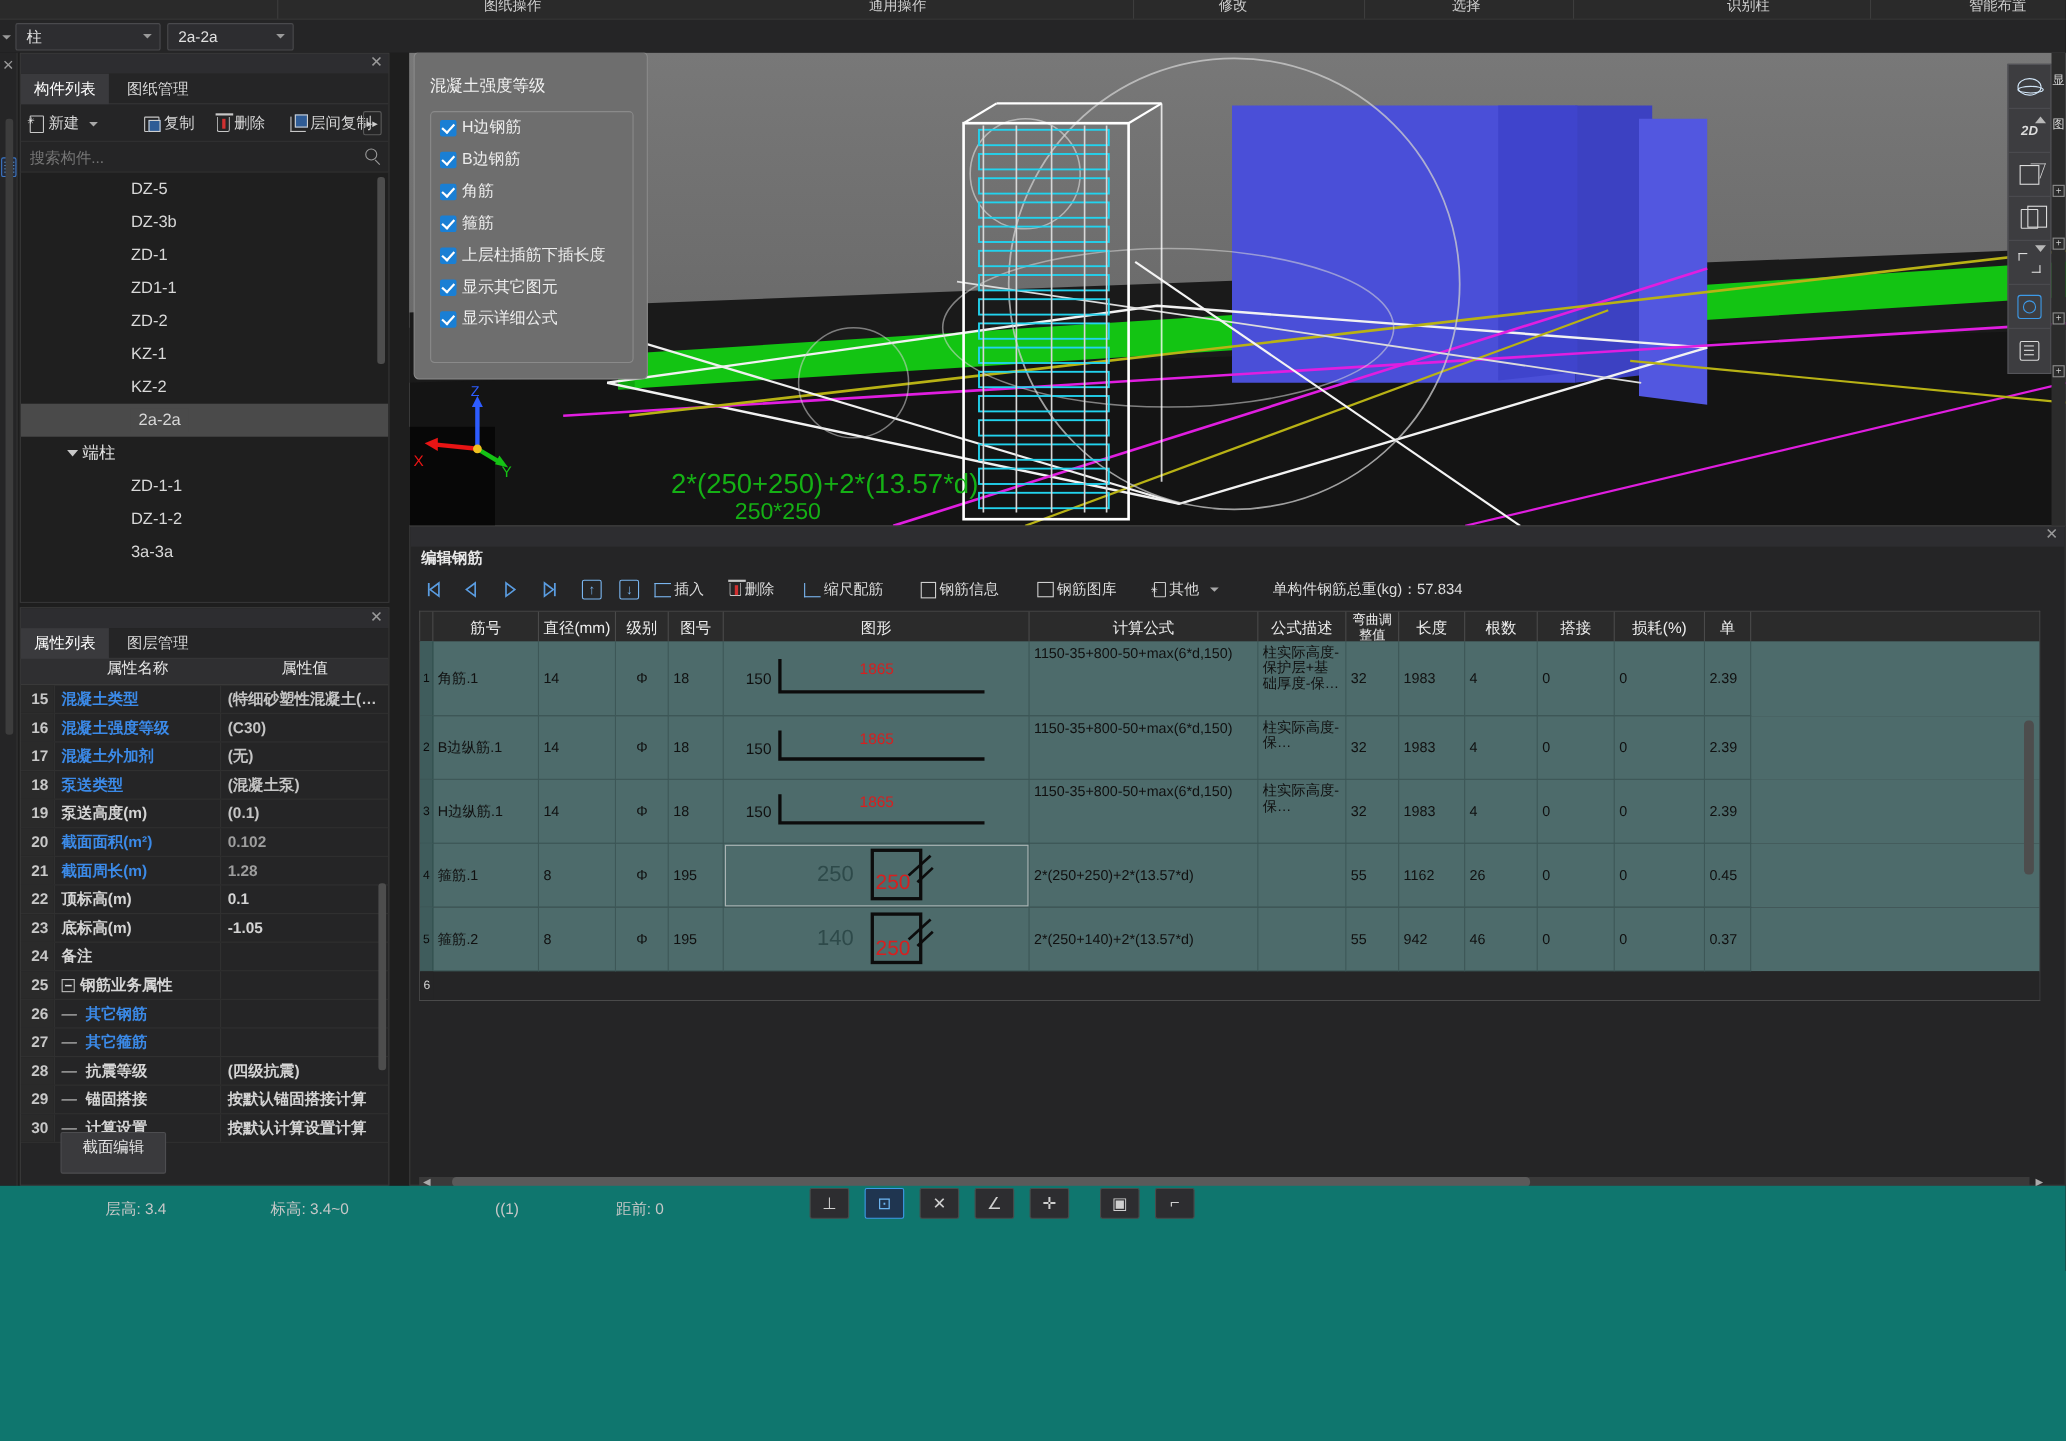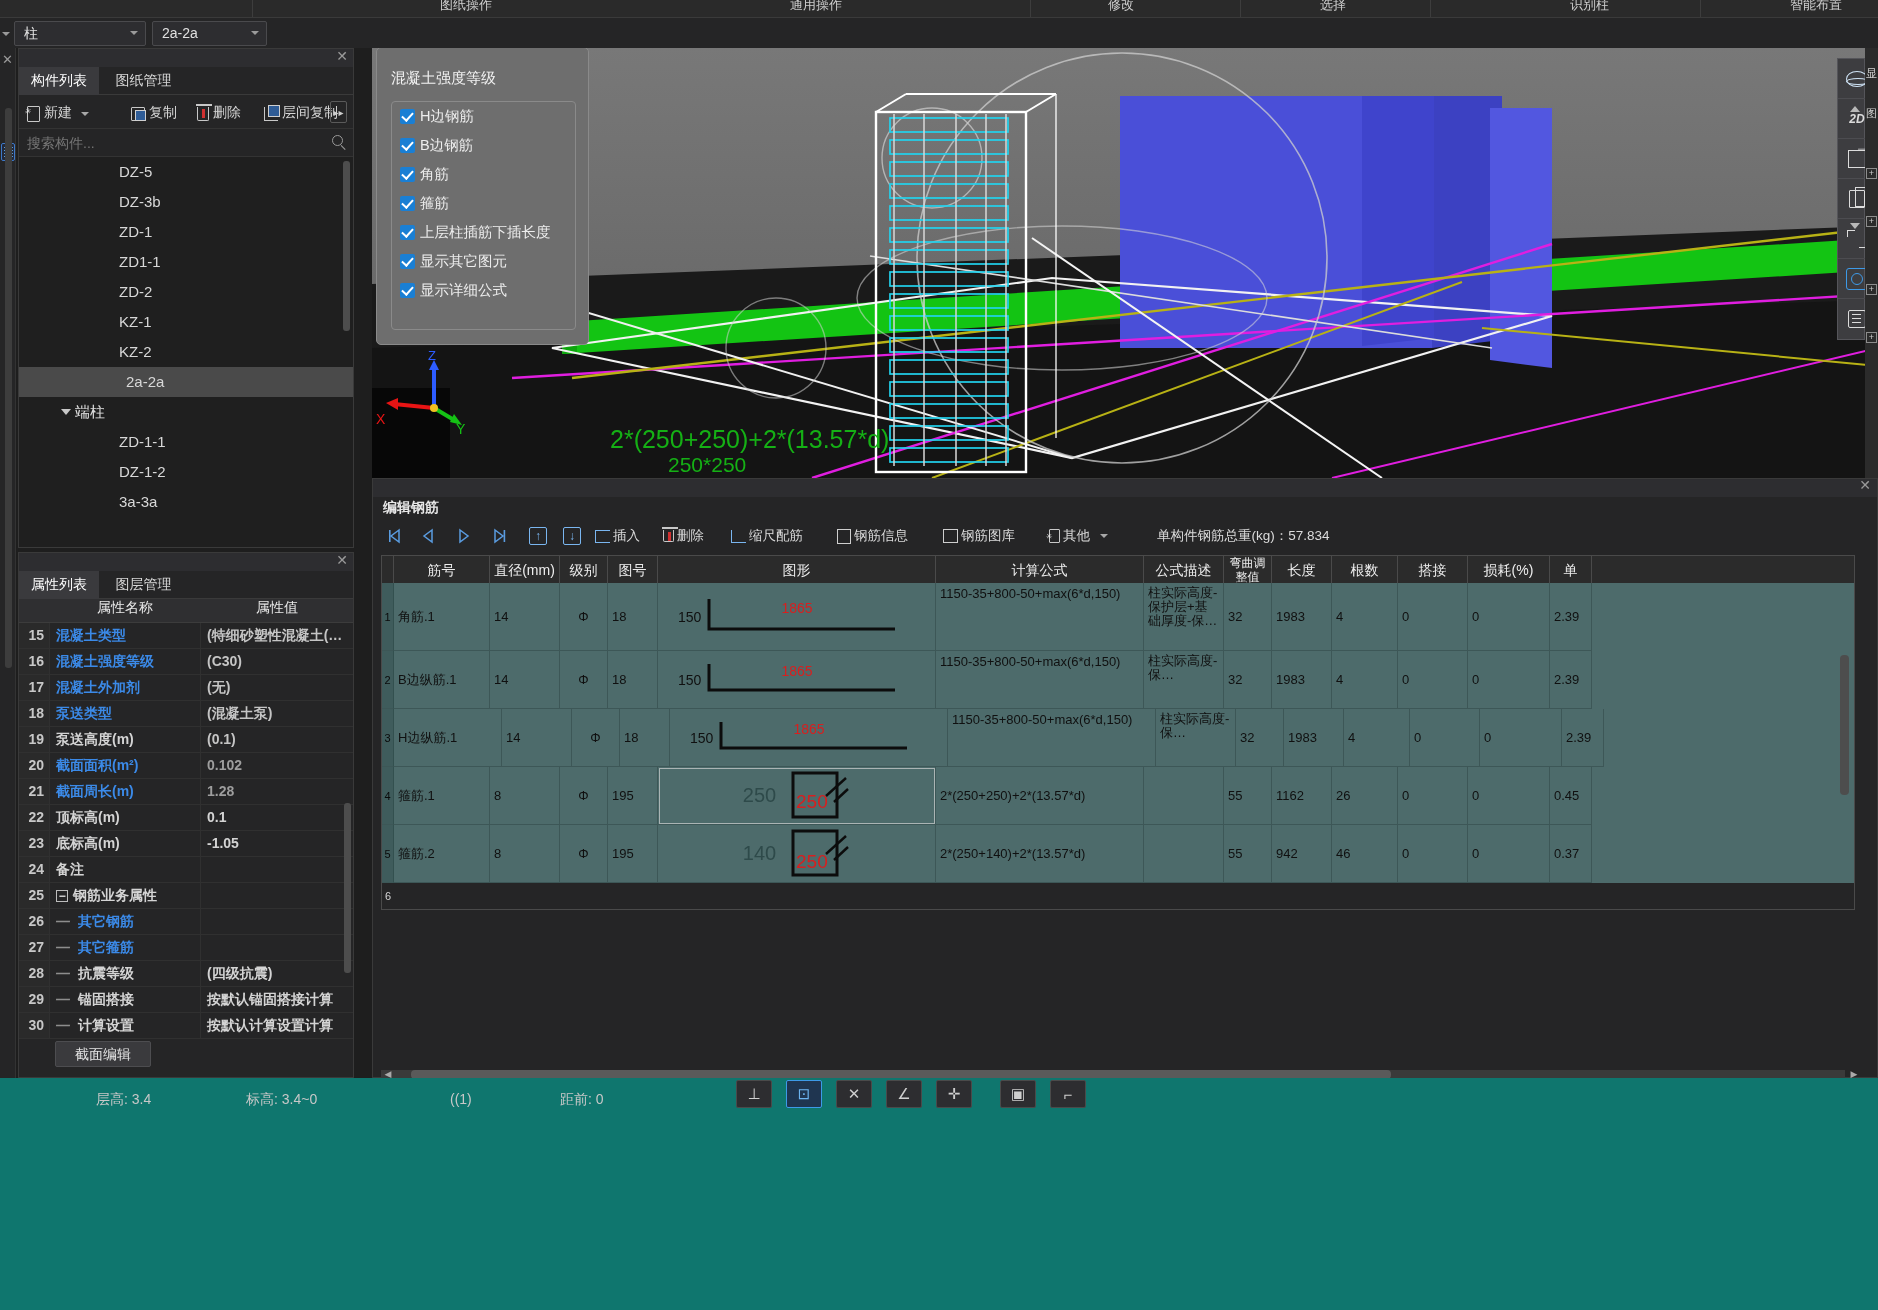--- a/index.html
+++ b/index.html
@@ -118,31 +118,31 @@
   .prop-row .c0 { width:30px; text-align:right; padding-right:5px; color:#c8c8c8; background:#2a2a2a; }
   .prop-row .c1 { width:152px; padding-left:6px; border-left:1px solid #303030; border-right:1px solid #303030; overflow:hidden; white-space:nowrap; }
   .prop-row .c2 { flex:1; padding-left:6px; overflow:hidden; white-space:nowrap; text-overflow:ellipsis; }
   .blue { color:#3b8ae8; }
   .gray { color:#c5c5c5; }
   .dim { color:#9e9e9e; }
   .tree-dash { display:inline-block; width:22px; color:#8d8d8d; }
   .exp-box { display:inline-block; width:12px; height:12px; border:1px solid #bdbdbd; text-align:center; line-height:10px; font-size:12px; color:#ddd; vertical-align:middle; margin-right:5px; }
   .prop-scroll { position:absolute; right:2px; top:250px; width:7px; height:170px; background:#4d4d4d; border-radius:3px; }
   .sect-btn {
-    position:absolute; left:36px; bottom:10px; width:96px; height:26px;
+    position:absolute; left:36px; bottom:10px; width:96px; height:38px;
     background:#3a3a3d; border:1px solid #4d4d50; border-radius:2px;
     font-size:14px; color:#e4e4e4; text-align:center; line-height:24px;
   }
 
   
   .viewport { position:absolute; left:372px; top:48px; width:1506px; height:430px; background:#6b6b6b; overflow:hidden; }
   .vp-svg { position:absolute; left:0; top:0; }
 
   
-  .vtoolbar { position:absolute; right:13px; top:10px; width:28px; background:#3d3d40; border:1px solid #55555a; }
+  .vtoolbar { position:absolute; right:13px; top:10px; width:40px; background:#3d3d40; border:1px solid #55555a; }
   .vtool { position:relative; width:38px; height:40px; border-bottom:1px solid #4c4c50; }
   .vtool:last-child { border-bottom:none; }
   .vtool .g { position:absolute; left:50%; top:50%; transform:translate(-50%,-50%); }
   .vt-ellipse { width:22px;height:16px;border:1.6px solid #cfe3f5;border-radius:50%; }
   .vt-ellipse::after{content:"";position:absolute;left:-1px;top:6px;width:22px;height:5px;border:1.6px solid #cfe3f5;border-radius:50%;}
   .vt-2d { font-size:12px; color:#dcdcdc; font-weight:bold; }
   .vt-cube { width:18px;height:18px;border:1.6px solid #dcdcdc; }
   .vt-cube::after{content:"";position:absolute;left:4px;top:-5px;width:18px;height:18px;border:1.6px solid #dcdcdc;border-left:none;border-bottom:none;transform:skewX(-20deg) scale(.72);}
   .vt-cube2 { width:16px;height:18px;border:1.6px solid #dcdcdc;border-radius:1px; }
   .vt-cube2::after{content:"";position:absolute;left:5px;top:-4px;width:16px;height:18px;border:1.6px solid #dcdcdc;}
@@ -718,21 +718,21 @@
           <div class="v-center" style="width:48px">32</div>
           <div class="v-center" style="width:60px">1983</div>
           <div class="v-center" style="width:66px">4</div>
           <div class="v-center" style="width:70px">0</div>
           <div class="v-center" style="width:82px">0</div>
           <div class="v-center" style="width:42px">2.39</div>
         </div>
 
         <div class="rt-row" style="height:58px">
           <div class="cell-idx v-center" style="width:12px;justify-content:center">3</div>
-          <div class="v-center" style="width:108px">H边纵筋.1</div>
+          <div class="v-center" style="width:96px">H边纵筋.1</div>
           <div class="v-center" style="width:70px">14</div>
           <div class="v-center" style="width:48px;justify-content:center">Φ</div>
           <div class="v-center" style="width:50px">18</div>
           <div class="shape-cell" style="width:278px">
             <span style="font-size:14px;margin-left:16px;margin-right:4px">150</span>
             <svg width="196" height="40">
               <path d="M4 4 L4 30 L190 30" fill="none" stroke="#0c0c0c" stroke-width="3"></path>
               <text x="92" y="16" fill="#d81f1f" font-size="14" font-family="Liberation Sans" text-anchor="middle">1865</text>
             </svg>
           </div>

